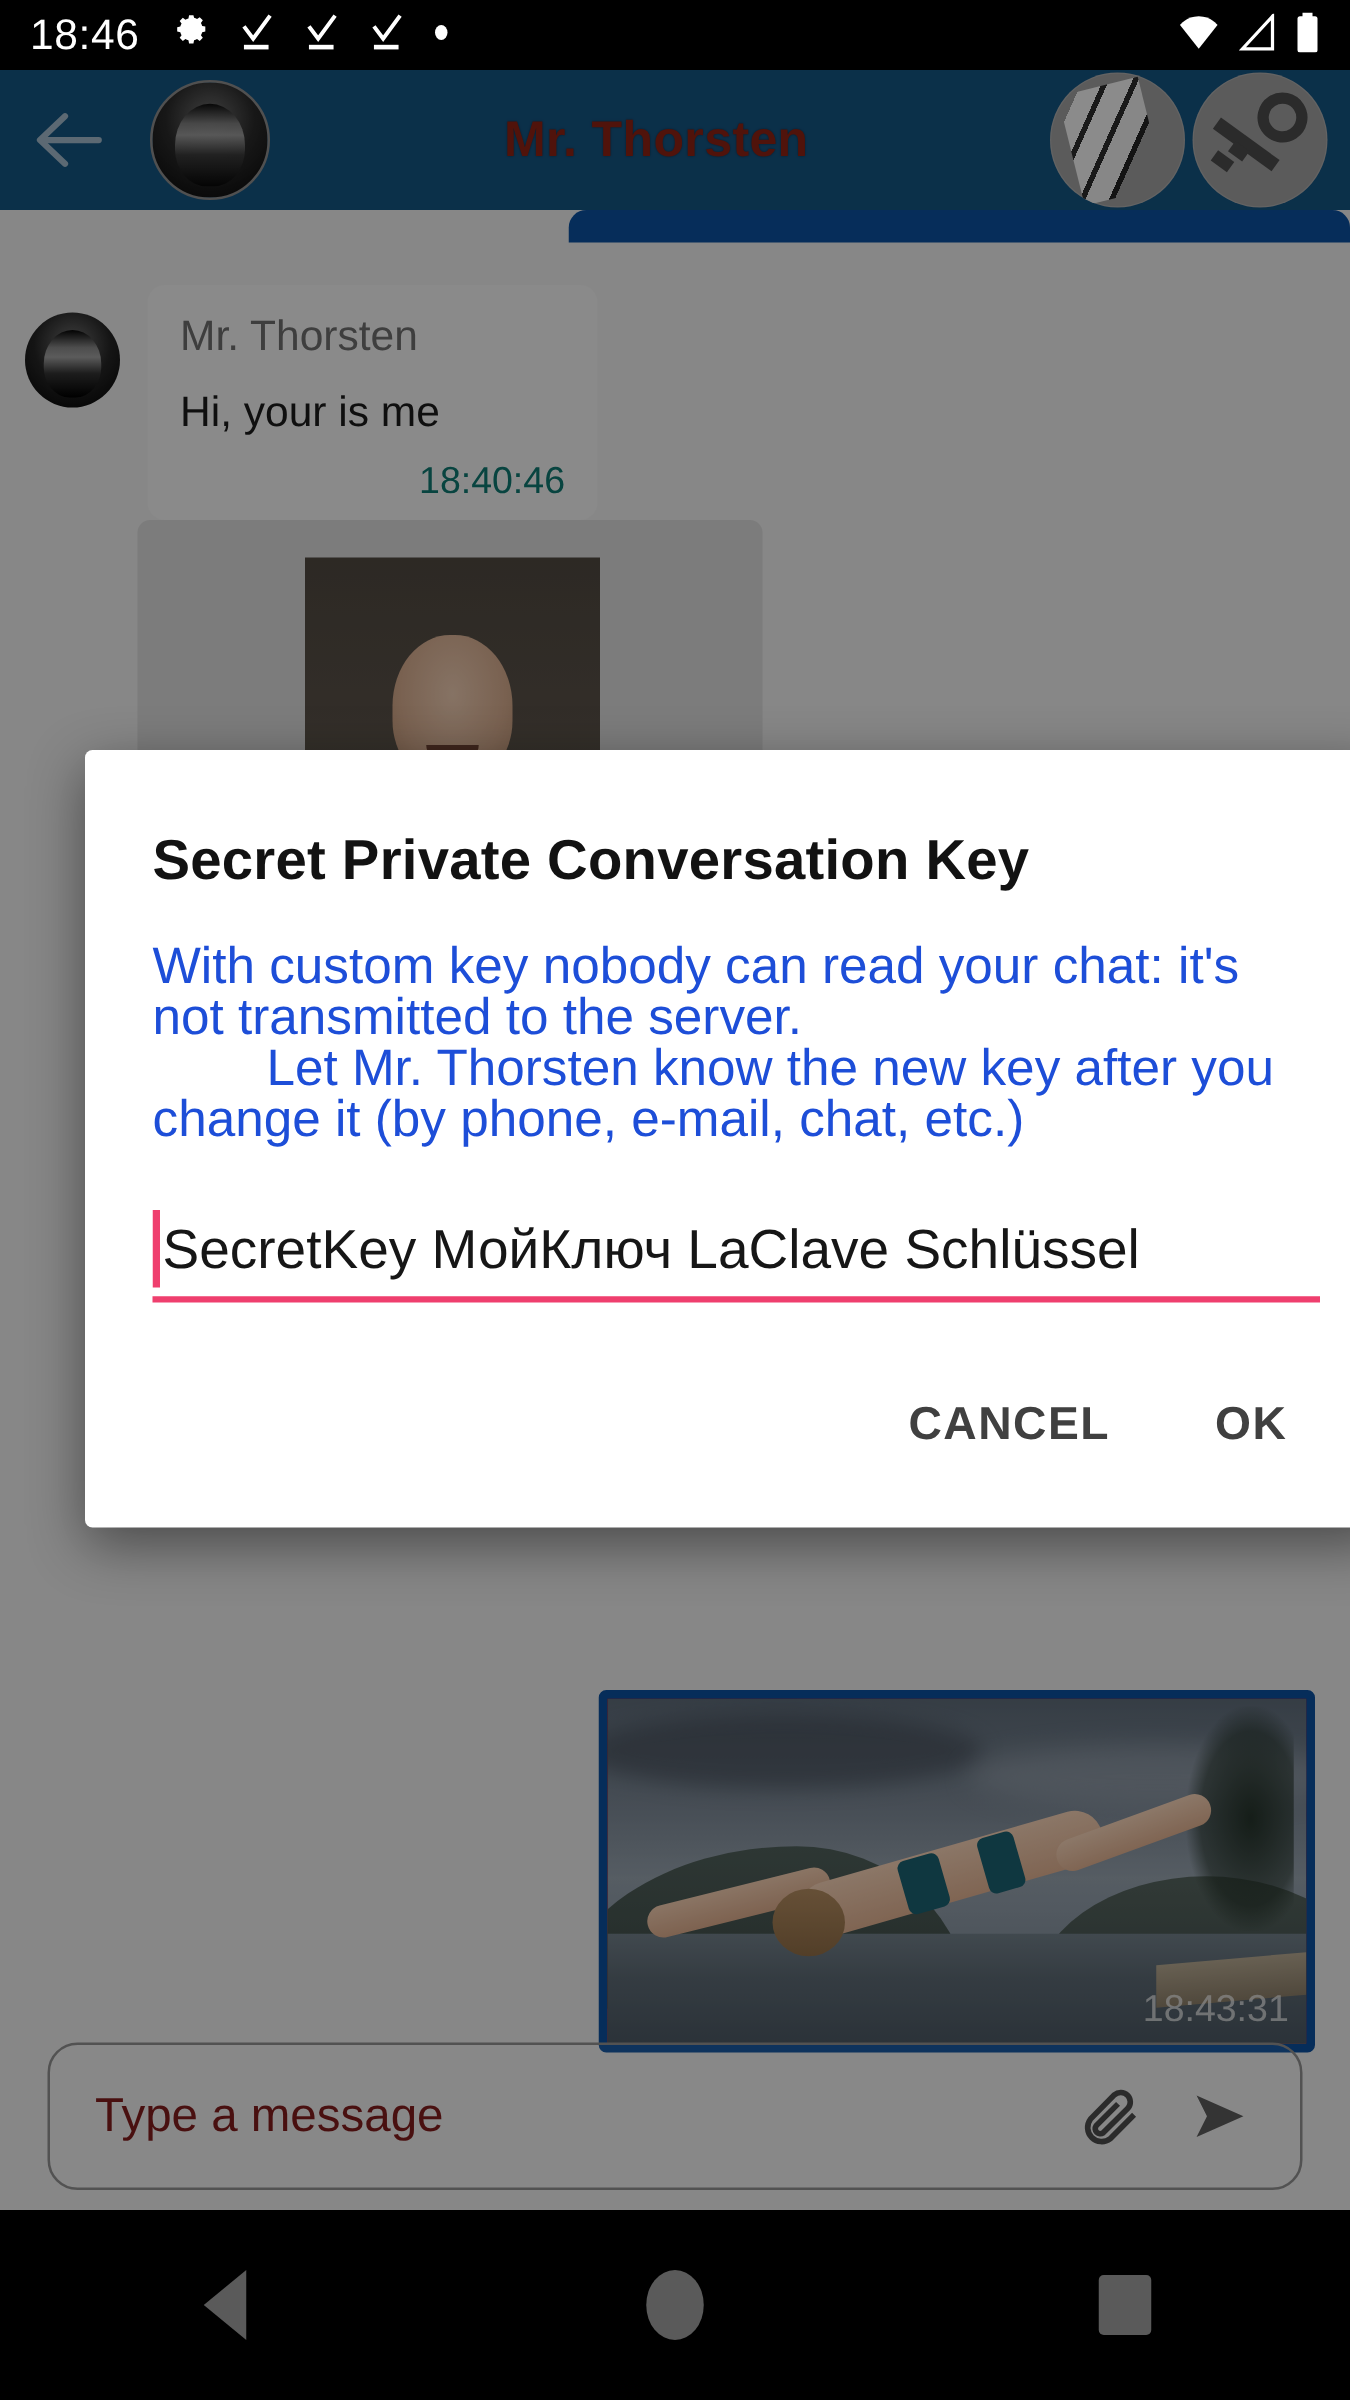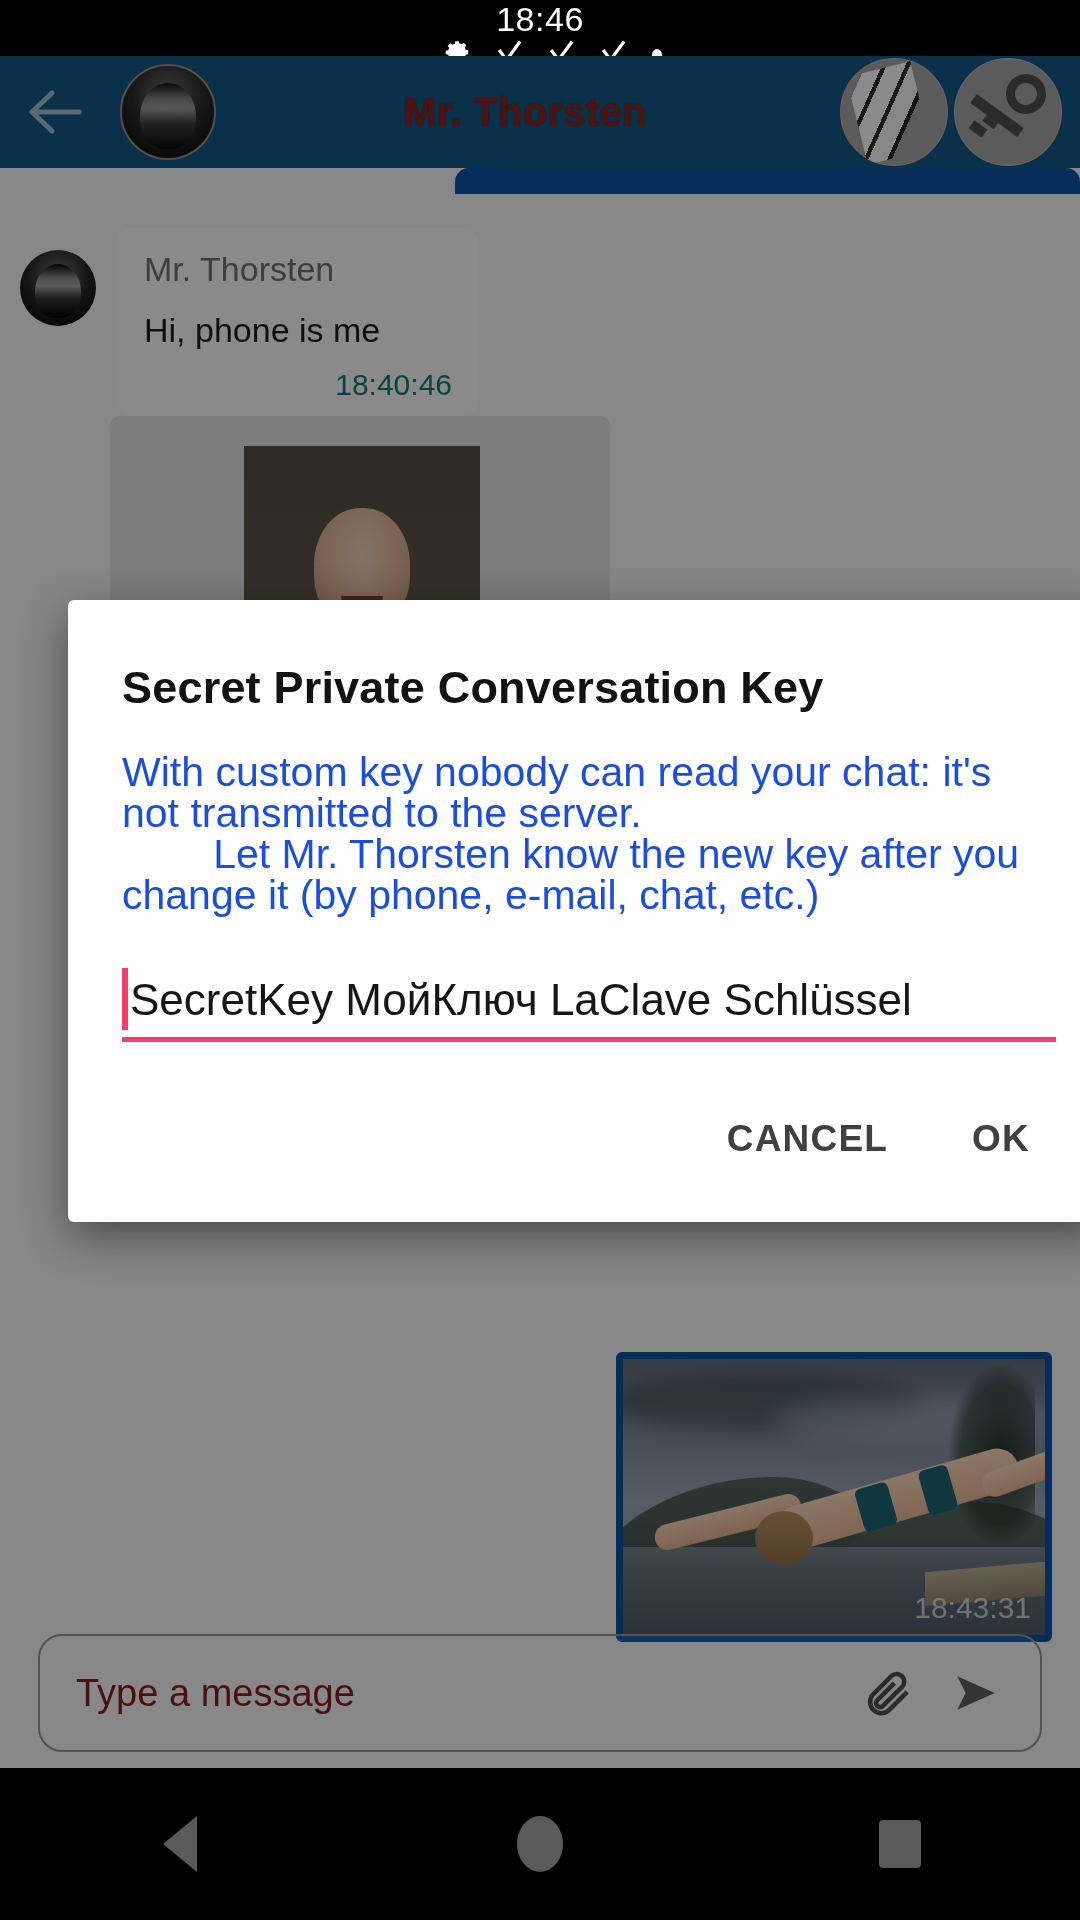--- a/index.html
+++ b/index.html
@@ -8,21 +8,21 @@
     background: #000;
     font-family: "Liberation Sans", sans-serif;
     overflow: hidden;
   }
   #screen { position: relative; width: 1080px; height: 1920px; background: #9a9a9a; overflow: hidden; }
 
   
   #statusbar {
     position: absolute; top: 0; left: 0; width: 1080px; height: 56px;
     background: #000; color: #fff;
-    display: flex; align-items: center; padding: 0 24px; flex-direction: column;
+    display: flex; align-items: center; padding: 0 24px;
   }
   #status-time { font-size: 34px; letter-spacing: 0.5px; font-weight: 400; }
   .status-icons-left { display: flex; align-items: center; gap: 22px; margin-left: 26px; }
   .status-icons-right { margin-left: auto; display: flex; align-items: center; gap: 14px; }
   .sicon { display: inline-block; }
 
   
   #appbar {
     position: absolute; top: 56px; left: 0; width: 1080px; height: 112px;
     background: #14537f;
@@ -114,21 +114,21 @@
     width: 96px; height: 118px; border-radius: 48% 48% 42% 42%;
     background: radial-gradient(ellipse at 50% 40%, #e7c6ad 0%, #d2a98c 60%, #b98f72 100%);
   }
   #photo-msg-1 .mouth {
     position: absolute; left: 50%; top: 150px; transform: translateX(-50%);
     width: 42px; height: 12px; border-radius: 0 0 22px 22px; background: #6d4332;
   }
 
   
   #photo-msg-2 {
-    position: absolute; right: 28px; bottom: 126px; width: 436px; height: 290px;
+    position: absolute; right: 28px; bottom: 126px; width: 573px; height: 290px;
     border: 7px solid #0b4f9c; border-radius: 6px; overflow: hidden;
     background: #b91c1c;
   }
   #photo-msg-2 .sky { position: absolute; inset: 0; background: linear-gradient(180deg,#5d6a77 0%,#7b8794 32%,#94a0ab 52%,#8e9aa6 60%,#6f7c88 100%); }
   #photo-msg-2 .cloud1 { position: absolute; left: -20px; top: 12px; width: 320px; height: 60px; background: rgba(60,68,78,.55); border-radius: 50%; filter: blur(8px); }
   #photo-msg-2 .cloud2 { position: absolute; right: -30px; top: 38px; width: 300px; height: 48px; background: rgba(150,160,172,.6); border-radius: 50%; filter: blur(10px); }
   #photo-msg-2 .hillL { position: absolute; left: -40px; top: 118px; width: 330px; height: 130px; background: linear-gradient(180deg,#4f5f5a 0%,#3d4a46 100%); border-radius: 58% 42% 0 0 / 100% 100% 0 0; }
   #photo-msg-2 .hillR { position: absolute; right: -60px; top: 142px; width: 280px; height: 100px; background: linear-gradient(180deg,#55635e 0%,#42504c 100%); border-radius: 50% 50% 0 0 / 100% 100% 0 0; }
   #photo-msg-2 .water { position: absolute; left: 0; right: 0; top: 188px; bottom: 0; background: linear-gradient(180deg,#707e88 0%,#5b6872 40%,#4b5762 100%); }
   #photo-msg-2 .tree { position: absolute; right: 10px; top: 6px; width: 86px; height: 180px; background: radial-gradient(ellipse at 60% 50%, rgba(30,44,34,.92) 0%, rgba(30,44,34,.55) 55%, transparent 72%); }
@@ -284,21 +284,21 @@
 
   <div id="chat">
     <div id="chat-scroll-stub"></div>
 
     <div class="msg-row">
       <div class="msg-avatar">
           <div class="face"></div>
         </div>
       <div class="bubble-in">
         <div class="bubble-sender">Mr. Thorsten</div>
-        <div class="bubble-text">Hi, phone is me</div>
+        <div class="bubble-text">Hi, your is me</div>
         <div class="bubble-time">18:40:46</div>
       </div>
     </div>
 
 
     <div id="photo-msg-1">
       <div class="inner">
         <div class="head"></div>
           <div class="mouth"></div>
       </div>

